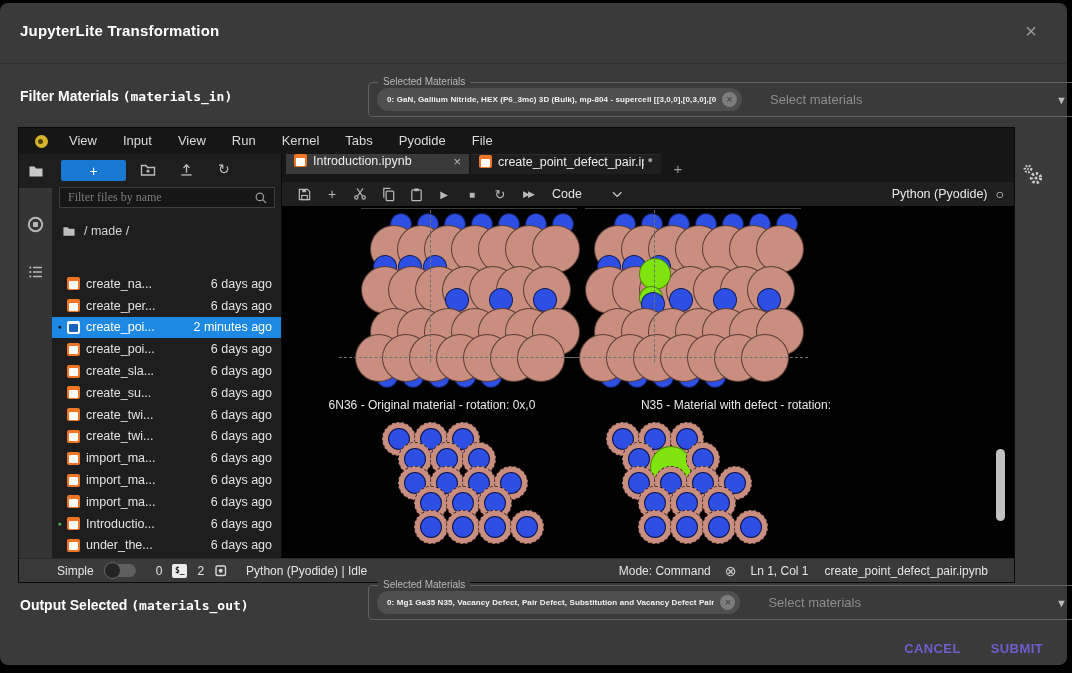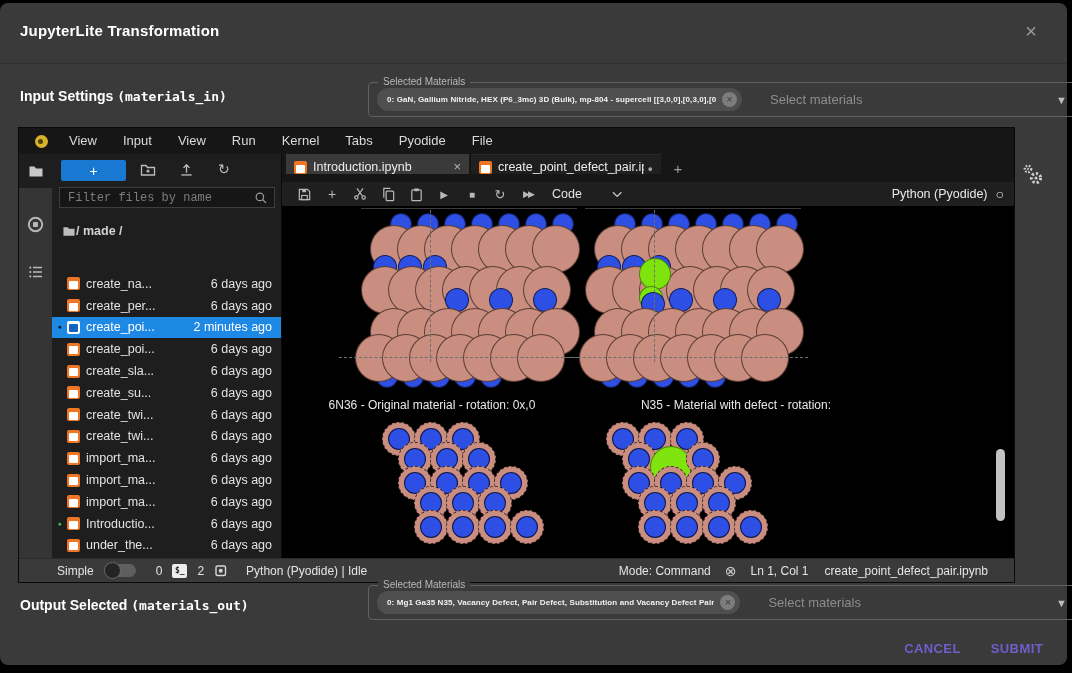--- a/index.html
+++ b/index.html
@@ -41,25 +41,25 @@
   .filepanel{width:230px;background:#1e1e1e;position:relative;flex:none;border-right:1px solid #0a0a0a;box-sizing:border-box}
   .fb-newbtn{position:absolute;left:9px;top:6px;width:65px;height:21px;background:#1878d2;border-radius:2px;
              color:#fff;font-size:14px;display:flex;align-items:center;justify-content:center}
   .fb-ic{position:absolute;top:8px;color:#bdbdbd;font-size:14px;line-height:14px}
   #fb-newfolder{left:88px}
   #fb-upload{left:127px}
   #fb-refresh{left:166px}
   .fb-filter{position:absolute;left:7px;top:33px;width:216px;height:21px;background:#161616;
              border:1px solid #3e3e3e;box-sizing:border-box;display:flex;align-items:center}
   .fb-filter input{flex:1;background:transparent;border:none;outline:none;color:#cfcfcf;font-size:12px;
-                   padding:0 0 0 8px;font-family:Liberation Mono, monospace;min-width:0}
+                   padding:0 0 0 8px;font-family:Liberation Serif, serif;min-width:0}
   .fb-filter input::placeholder{color:#7d7d7d}
   .fb-filter .sic{margin-right:6px;flex:none;display:flex}
   .fb-crumb{position:absolute;left:10px;top:70px;display:flex;align-items:center;color:#d2d2d2;font-size:12.5px}
-  .fb-crumb .ctxt{margin-left:0;font-weight:700}
+  .fb-crumb .ctxt{margin-left:8px;font-weight:400}
   .fb-lhead{position:absolute;left:0;right:0;top:97px;height:21px;border-top:1px solid #383838;border-bottom:1px solid #383838;
             display:flex;align-items:center;font-size:12.5px;font-weight:700;color:#e8e8e8;box-sizing:border-box}
   .lh-name{margin-left:16px}
   .lh-caret{margin-left:26px;font-size:8px;color:#b0b0b0}
   .lh-div{margin-left:14px;width:1px;align-self:stretch;background:#383838}
   .lh-mod{margin-left:18px}
   .fb-rows{position:absolute;left:0;right:0;top:119px;bottom:0;overflow:hidden}
   .frow{height:21.8px;display:flex;align-items:center;font-size:12.5px;color:#e2e2e2}
   .frow .fdot{width:15px;text-align:center;font-size:7px;flex:none;line-height:10px}
   .fdot.green{color:#44b74a}
@@ -67,21 +67,21 @@
   .nbicon{width:13px;height:13px;background:#ee7624;border-radius:2px;flex:none;display:flex;
           align-items:flex-end;justify-content:center}
   .nbinner{width:9px;height:8px;background:#fff;border-radius:1px;margin-bottom:1.5px}
   .nbicon.inv{background:#fff}
   .nbicon.inv .nbinner{background:#1565c0}
   .fname{margin-left:6px;white-space:nowrap;overflow:hidden}
   .fdate{margin-left:auto;padding-right:9px;flex:none}
   .frow.sel{background:#1e88e5;color:#fff}
   .docarea{flex:1;position:relative;background:#141414;overflow:hidden}
   .tabbar{position:absolute;left:0;top:0;right:0;height:28px;background:#161616}
-  .tab{position:absolute;top:0;height:20px;display:flex;align-items:flex-end;font-size:12.5px;color:#ececec;
+  .tab{position:absolute;top:0;height:20px;display:flex;align-items:flex-start;font-size:12.5px;color:#ececec;
        box-sizing:border-box;padding:0 8px}
   #tab1{left:4px;width:183px;background:#3a3a3a}
   #tab2{left:189px;width:190px;background:#1f1f1f;border-top:1px solid #2a2a2a}
   .tab .nbicon{margin-right:6px}
   .tab .lbl{white-space:nowrap;overflow:hidden;flex:1}
   .tab .cls{margin-left:8px;color:#b5b5b5;font-size:13px}
   .tab .dirty{margin-left:4px;color:#9e9e9e;font-size:9px}
   .newtab{position:absolute;left:384px;top:3px;width:24px;height:23px;color:#9c9c9c;font-size:15px;
           display:flex;align-items:center;justify-content:center}
   .nbtoolbar{position:absolute;left:0;top:28px;right:0;height:24px;background:#1f1f1f;display:flex;
@@ -140,21 +140,21 @@
 </style>
 </head>
 <body>
 
 <div class="dialog">
   <div class="dlg-title">JupyterLite Transformation</div>
   <div class="dlg-close">×</div>
   <div class="dlg-divider"></div>
 
   <div class="sec-label" id="lbl-in">
-    <span>Input Settings </span><span class="code">(materials_in)</span>
+    <span>Filter Materials </span><span class="code">(materials_in)</span>
   </div>
   <div class="msel" id="msel-in">
     <span class="legend">Selected Materials</span>
     <span class="chip">
       <span class="txt">0: GaN, Gallium Nitride, HEX (P6_3mc) 3D (Bulk), mp-804 - supercell [[3,0,0],[0,3,0],[0,0,2]]</span>
       <span class="rm">×</span>
     </span>
     <span class="ph">Select materials</span>
     <span class="caret">▼</span>
   </div>

